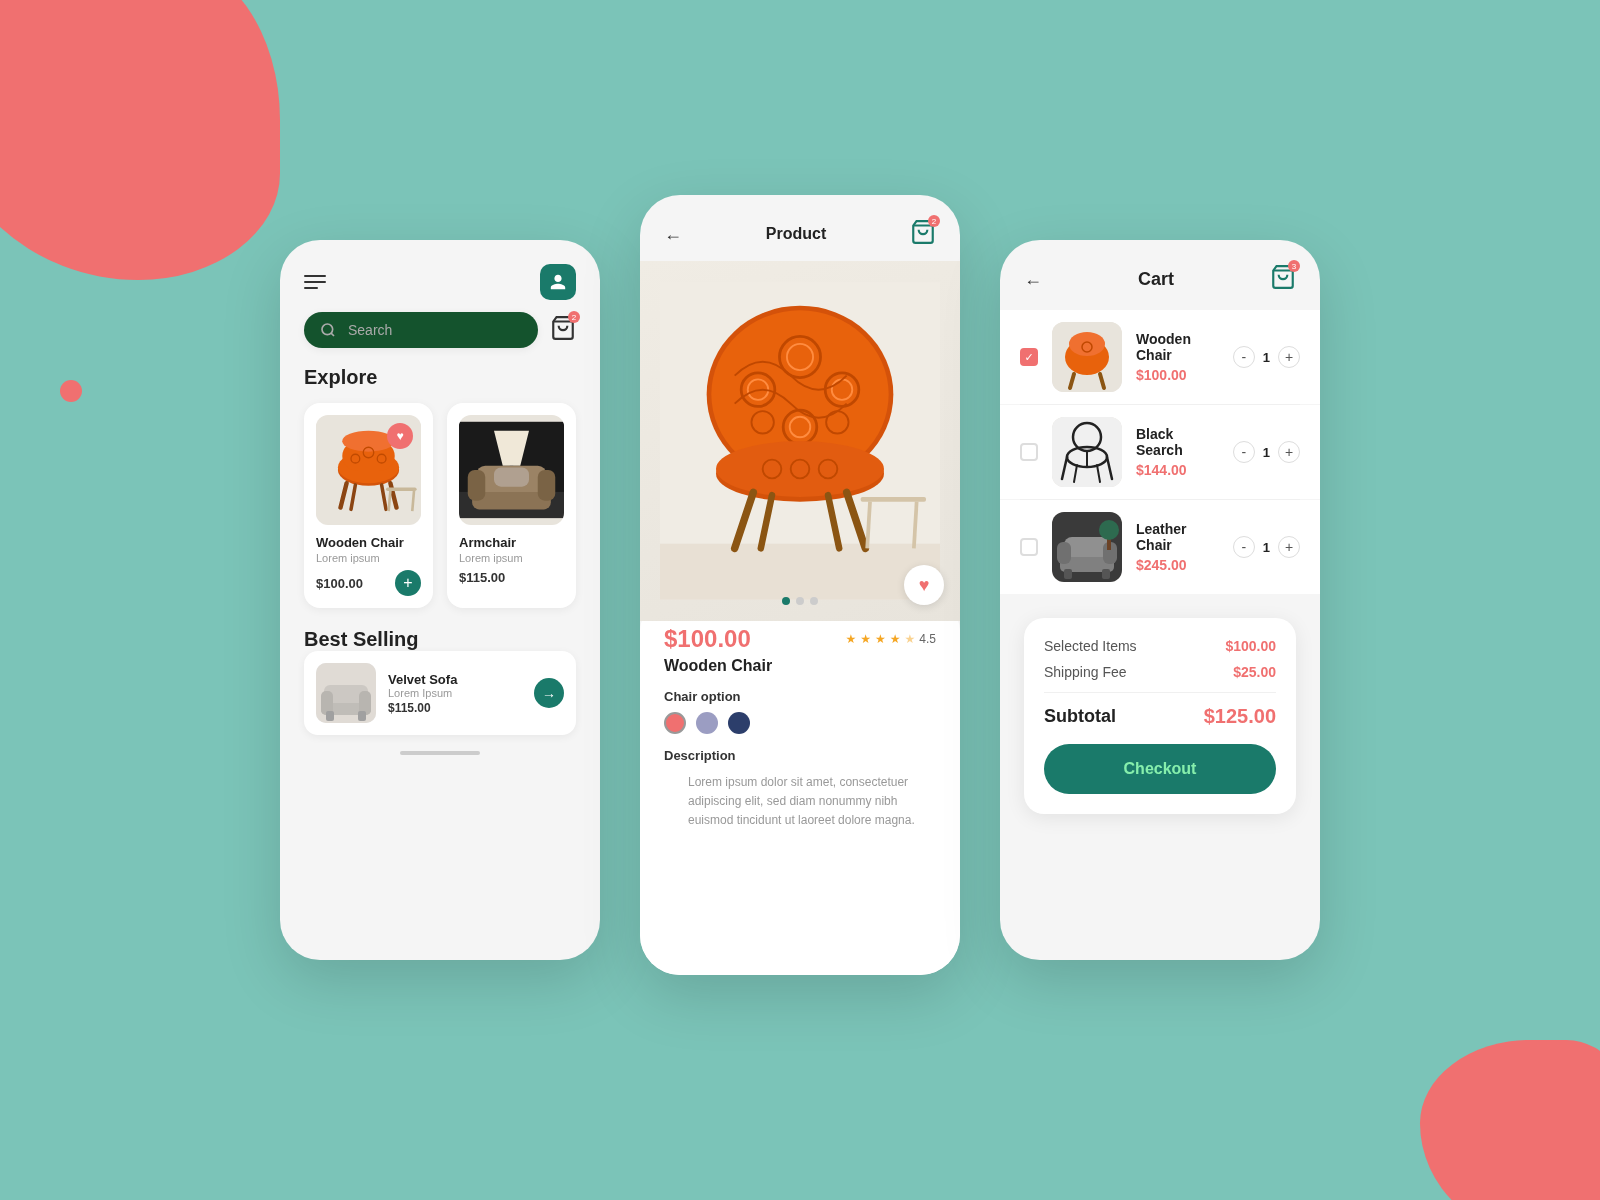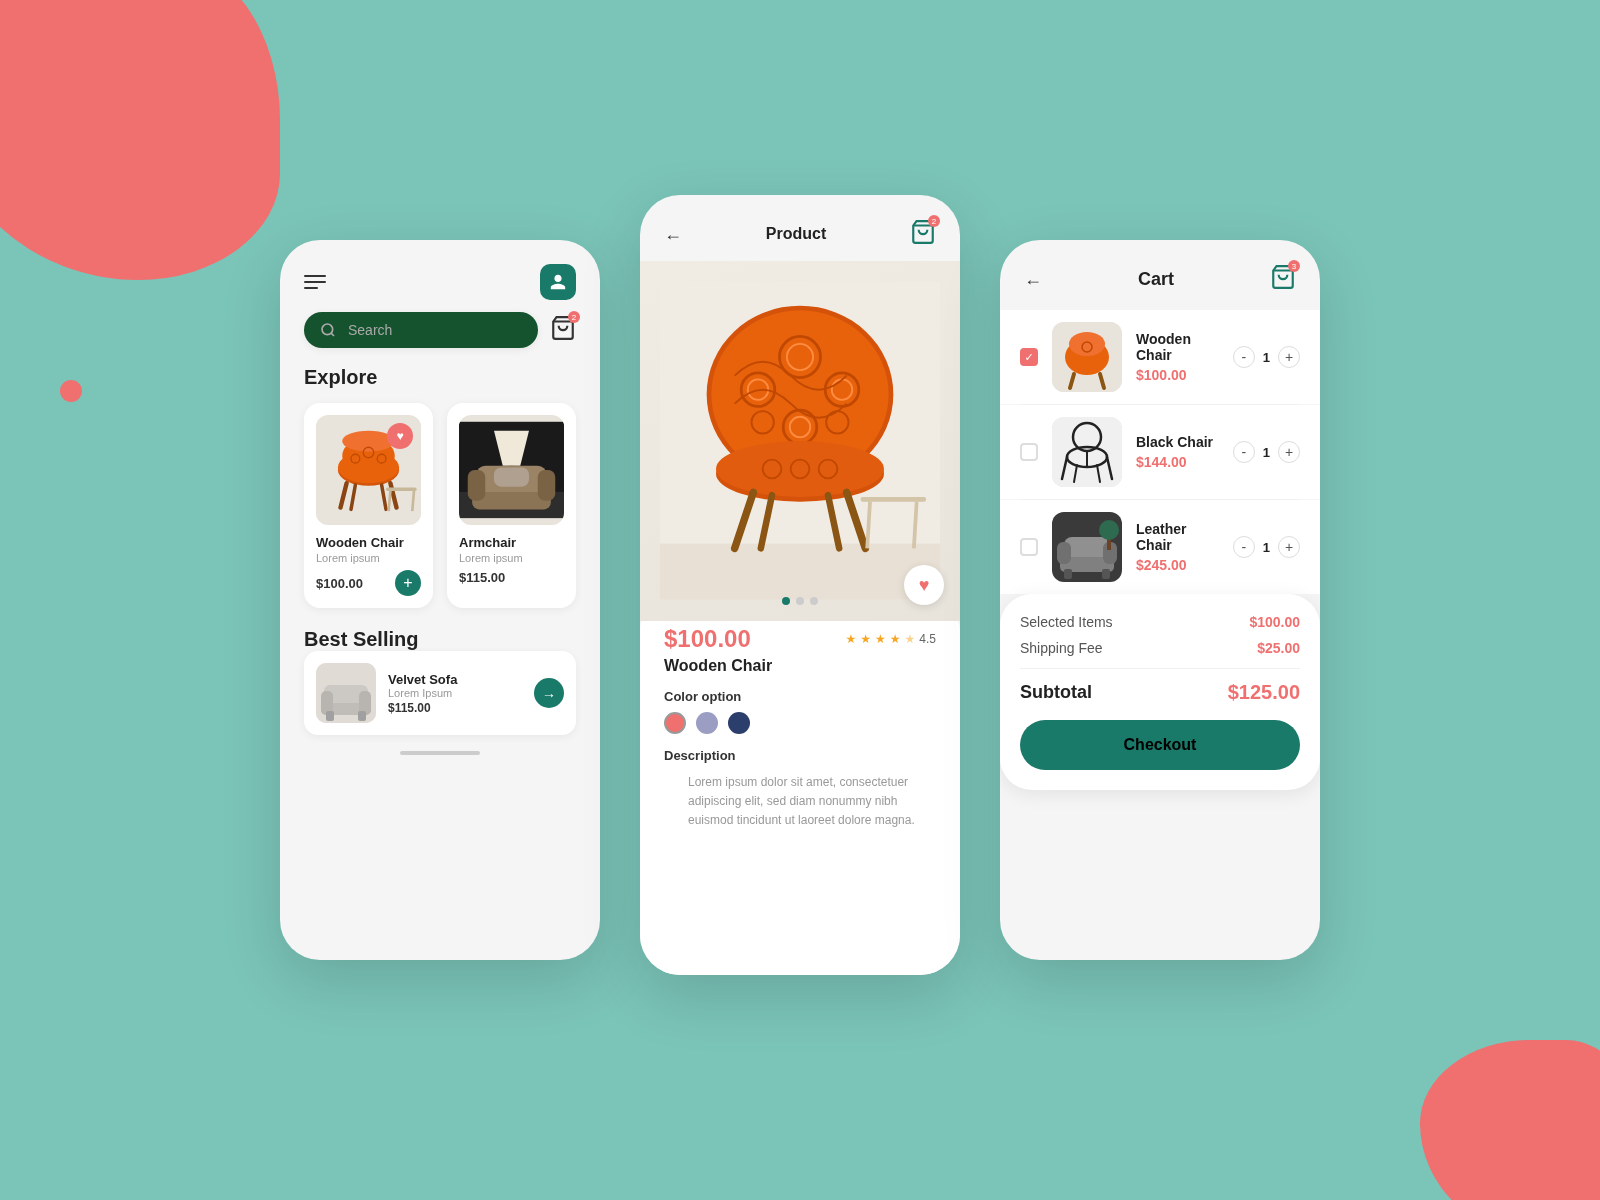--- a/index.html
+++ b/index.html
@@ -333,22 +333,22 @@
     }
     .checkbox.checked {
       background: #f07070;
       border-color: #f07070;
       color: white;
       font-size: 11px;
     }
     .divider { height: 1px; background: #f0f0f0; margin: 0 20px; }
     .summary-box {
       background: white;
-      border-radius: 32px;
-      margin: 0;
+      border-radius: 20px;
+      margin: 24px;
       padding: 20px;
       box-shadow: 0 4px 20px rgba(0,0,0,0.08);
     }
     .summary-row {
       display: flex;
       justify-content: space-between;
       align-items: center;
       margin-bottom: 10px;
     }
     .summary-label { font-size: 14px; color: #555; }
@@ -358,21 +358,21 @@
       display: flex;
       justify-content: space-between;
       align-items: center;
       margin-bottom: 16px;
     }
     .subtotal-label { font-size: 18px; font-weight: 800; color: #222; }
     .subtotal-value { font-size: 20px; font-weight: 800; color: #f07070; }
     .checkout-btn {
       width: 100%;
       background: #1a7a6a;
-      color: #000000;
+      color: #86efac;
       border: none;
       border-radius: 30px;
       padding: 16px;
       font-size: 16px;
       font-weight: 600;
       cursor: pointer;
     }
   </style>
 </head>
 <body>
@@ -576,21 +576,21 @@
       <div class="stars-row">
         <span class="star">★</span>
         <span class="star">★</span>
         <span class="star">★</span>
         <span class="star">★</span>
         <span class="star" style="color:#f5a623;opacity:0.5;">★</span>
         <span class="rating-num">4.5</span>
       </div>
     </div>
     <div class="p2-name">Wooden Chair</div>
-    <div class="color-label">Color option</div>
+    <div class="color-label">Chair option</div>
     <div class="color-options">
       <div class="color-dot selected" style="background:#f07070;"></div>
       <div class="color-dot" style="background:#9b9dc2;"></div>
       <div class="color-dot" style="background:#2c3e6b;"></div>
     </div>
     <div class="desc-label">Description</div>
     <div class="desc-text">Lorem ipsum dolor sit amet, consectetuer adipiscing elit, sed diam nonummy nibh euismod tincidunt ut laoreet dolore magna.</div>
   </div>
 
 </div>
@@ -643,21 +643,21 @@
         <circle cx="35" cy="20" r="14" fill="none" stroke="#222" stroke-width="2.5"></circle>
         <ellipse cx="35" cy="40" rx="20" ry="10" fill="none" stroke="#222" stroke-width="2.5"></ellipse>
         <line x1="35" y1="34" x2="35" y2="50" stroke="#222" stroke-width="2"></line>
         <line x1="15" y1="40" x2="10" y2="62" stroke="#222" stroke-width="2.5" stroke-linecap="round"></line>
         <line x1="55" y1="40" x2="60" y2="62" stroke="#222" stroke-width="2.5" stroke-linecap="round"></line>
         <line x1="25" y1="48" x2="22" y2="65" stroke="#222" stroke-width="2" stroke-linecap="round"></line>
         <line x1="45" y1="48" x2="48" y2="65" stroke="#222" stroke-width="2" stroke-linecap="round"></line>
       </svg>
     </div>
     <div class="cart-item-info">
-      <div class="cart-item-name">Black Chair</div>
+      <div class="cart-item-name">Black Search</div>
       <div class="cart-item-price">$144.00</div>
     </div>
     <div class="qty-control">
       <div class="qty-btn">-</div>
       <span class="qty-num">1</span>
       <div class="qty-btn">+</div>
     </div>
   </div>
 
   <div class="divider"></div>

